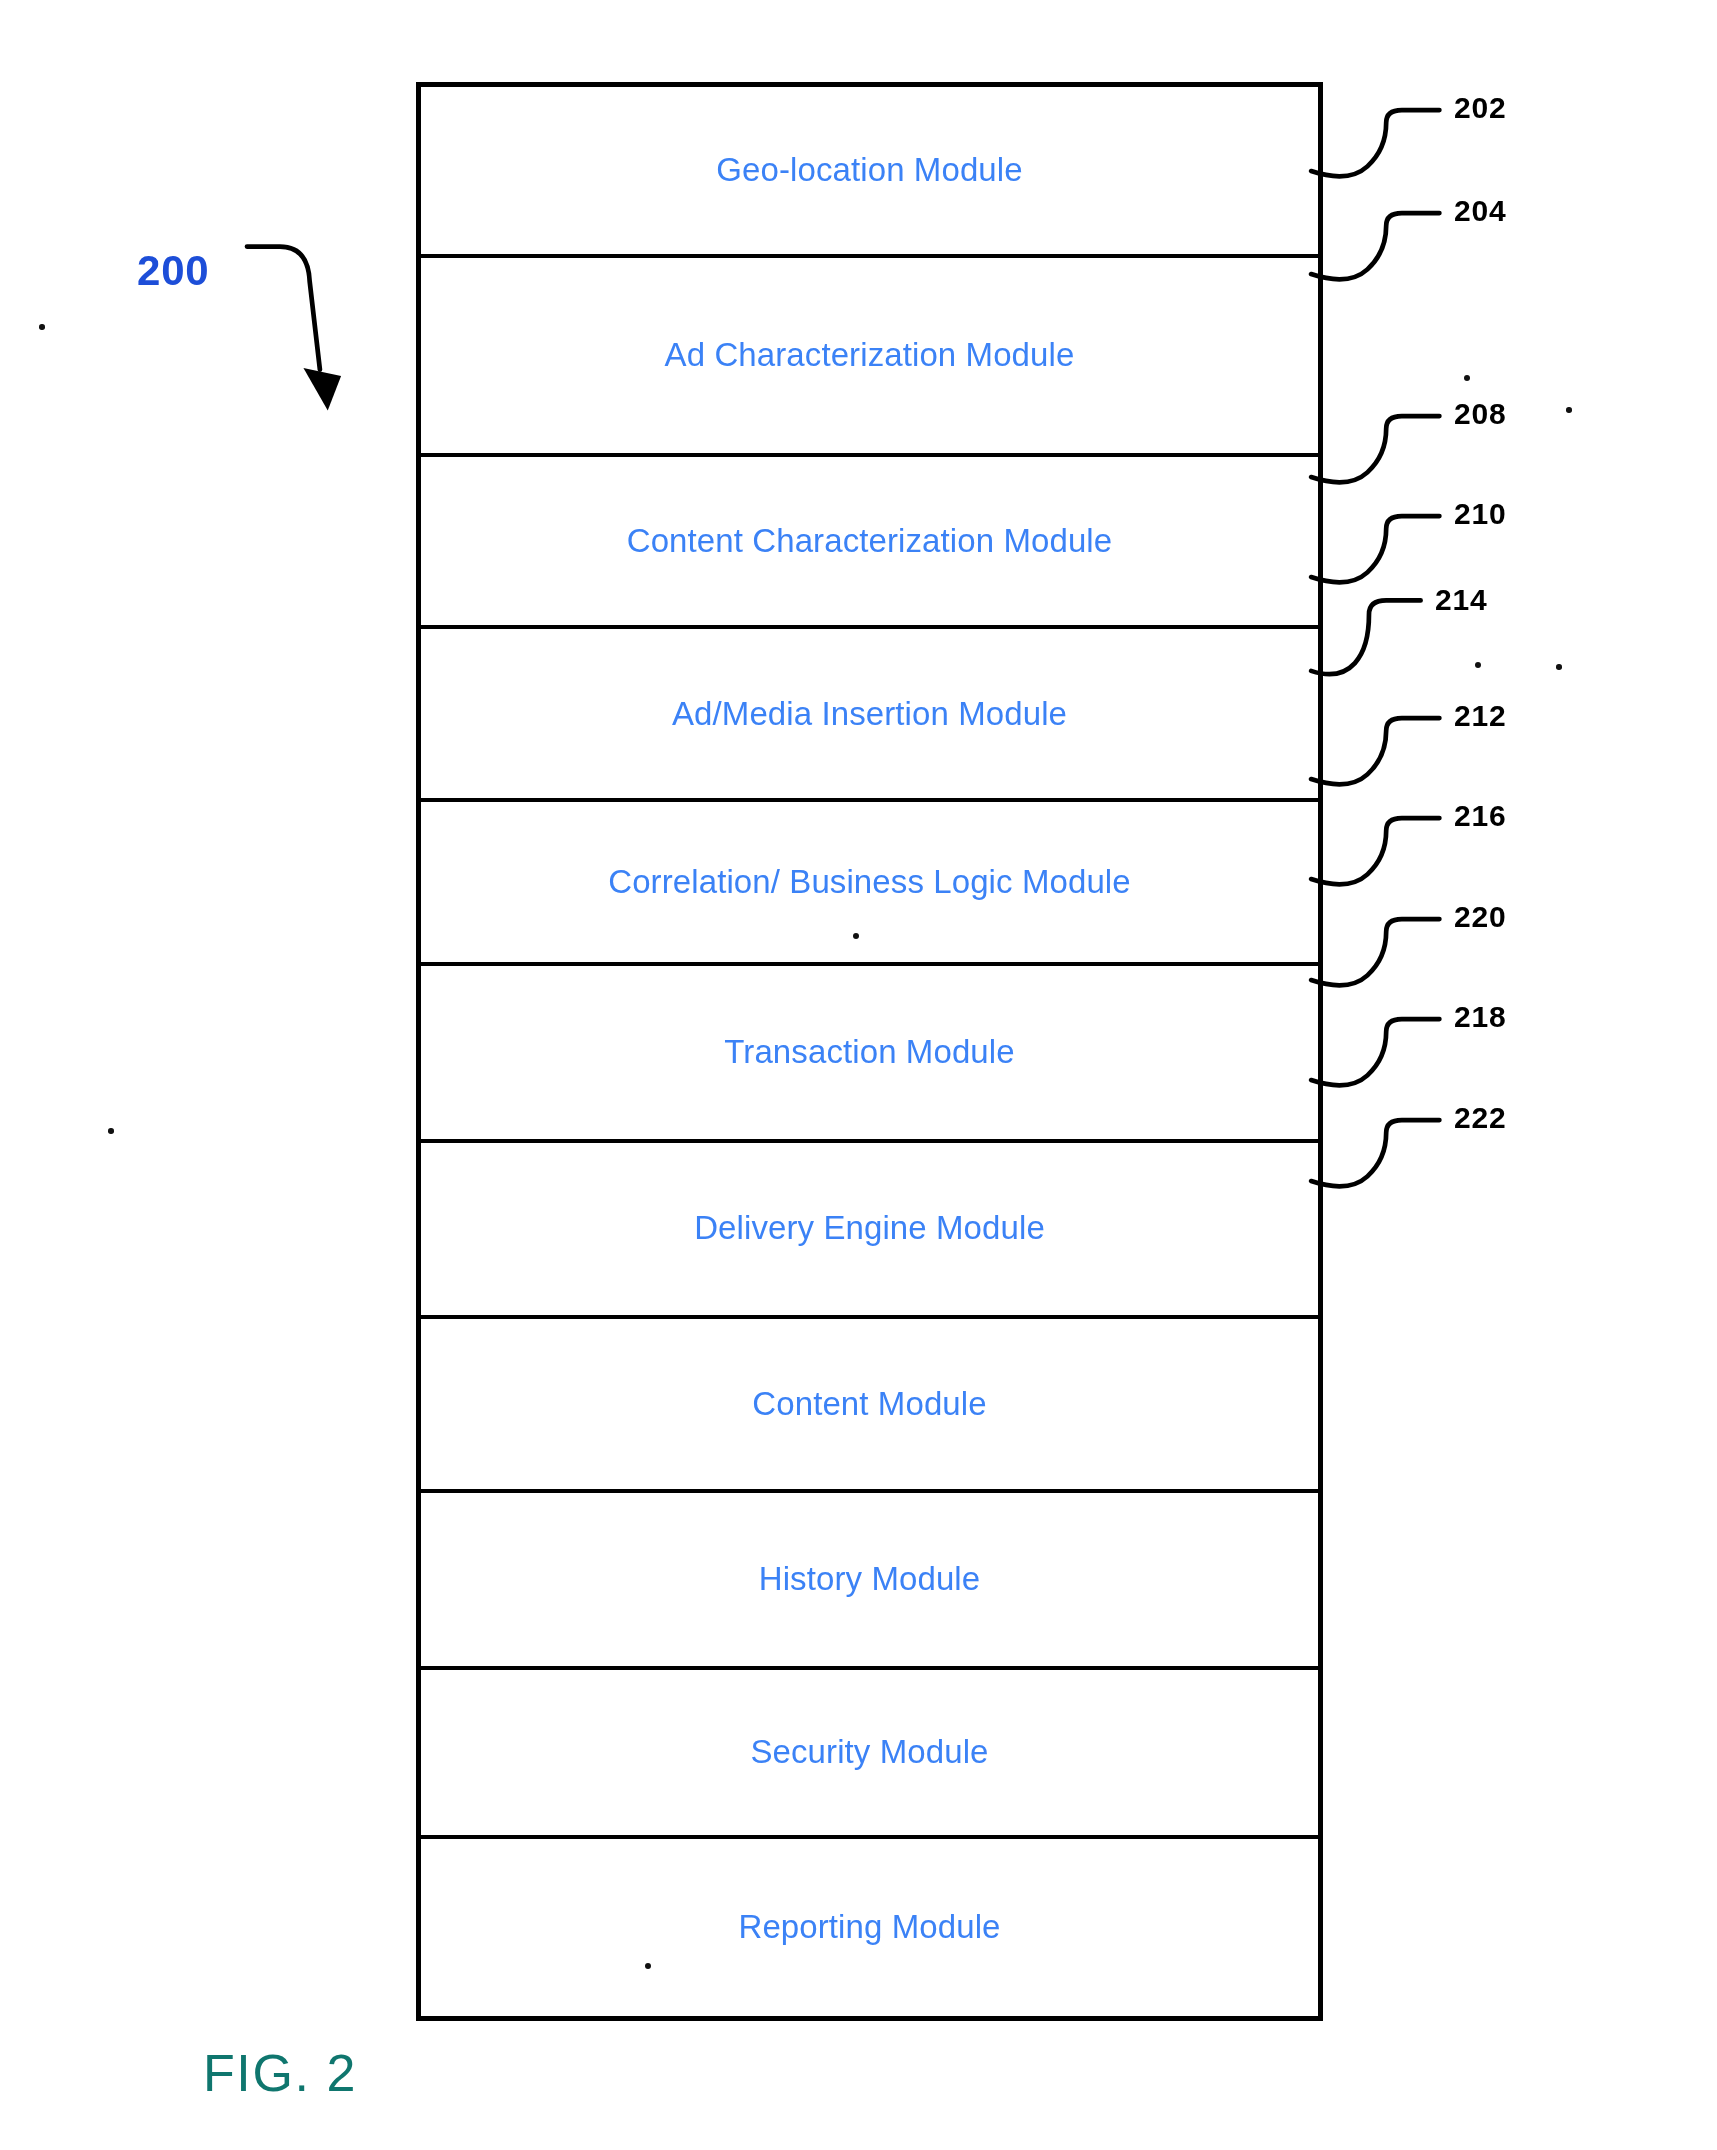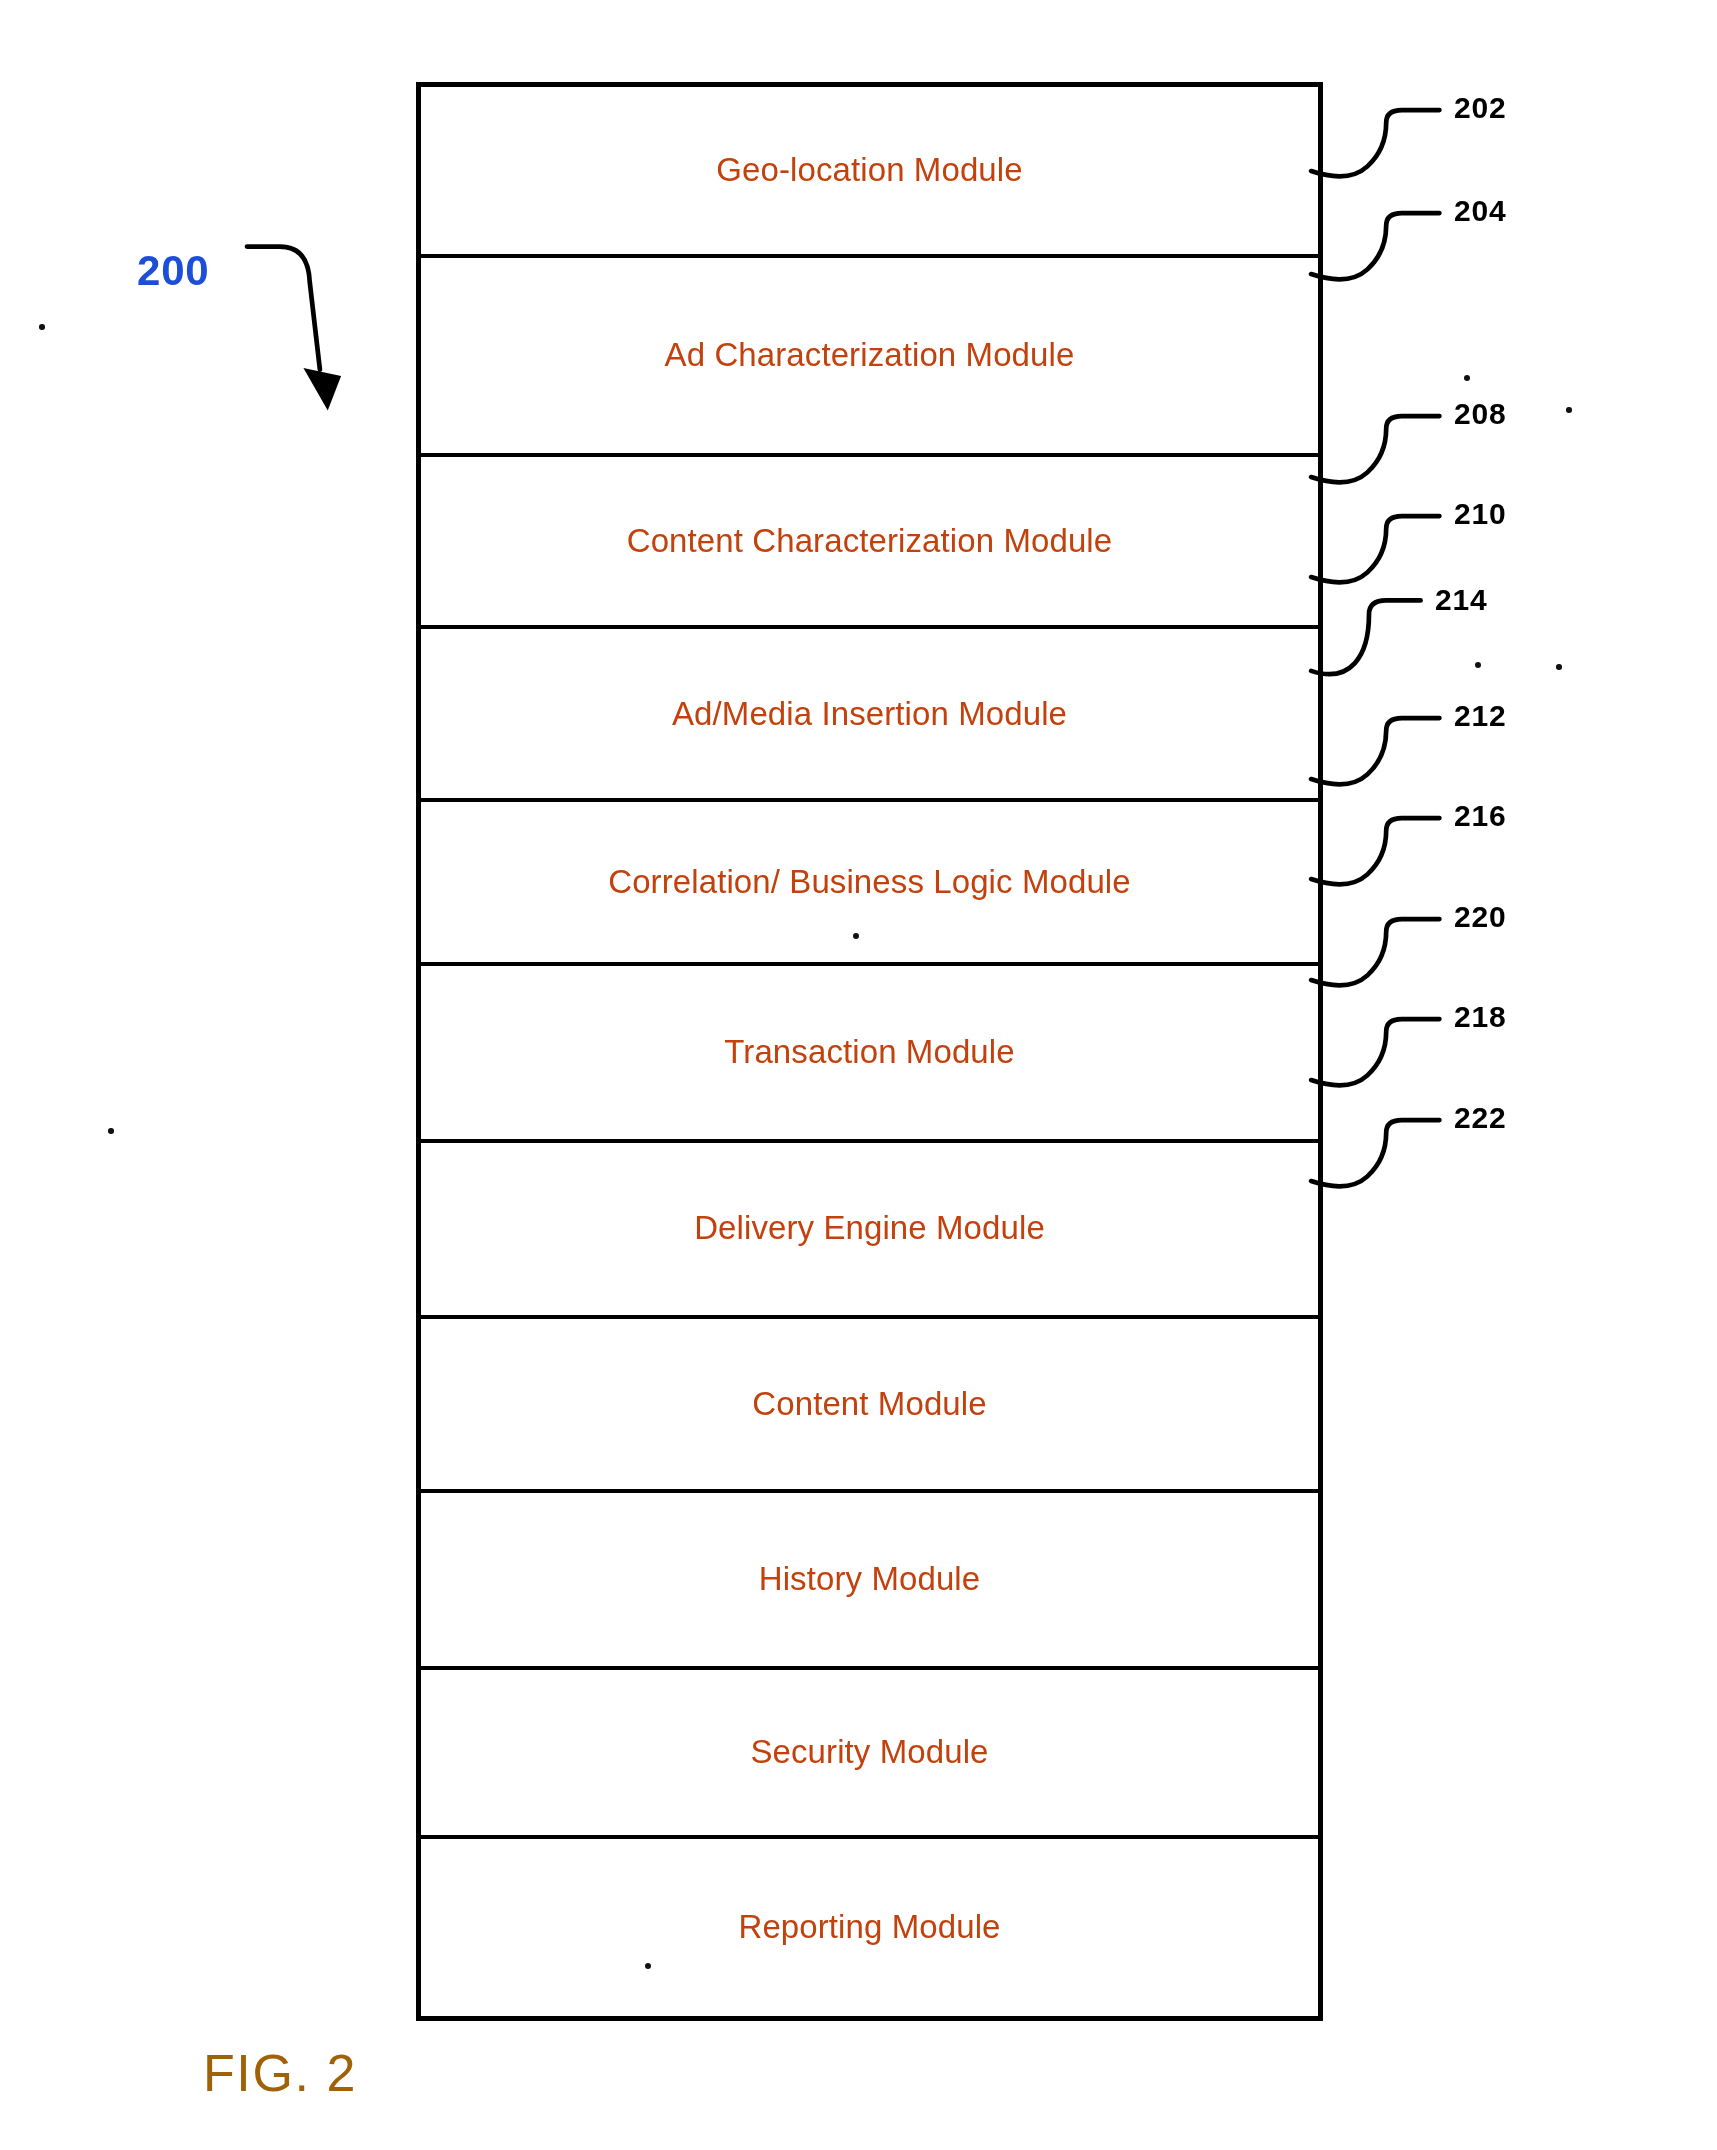--- a/index.html
+++ b/index.html
@@ -49,21 +49,21 @@
   .module-row:last-child {
     border-bottom: none;
   }
 
   .module-label {
     font-size: 33px;
     font-weight: 400;
     letter-spacing: 0.1px;
     line-height: 1.1;
     white-space: nowrap;
-    color: #c2410c;
+    color: #3b82f6;
     text-align: center;
   }
 
   
   .callout {
     position: absolute;
     left: 1311px;
     width: 338px;
     height: 133px;
     pointer-events: none;
@@ -116,21 +116,21 @@
   }
 
   
   .fig-caption {
     position: absolute;
     left: 203px;
     top: 2043px;
     font-size: 52px;
     font-weight: 400;
     letter-spacing: 1.6px;
-    color: #a16207;
+    color: #0f766e;
     white-space: nowrap;
   }
 
   
   .speck {
     position: absolute;
     background: #111;
     border-radius: 50%;
   }
 </style>

